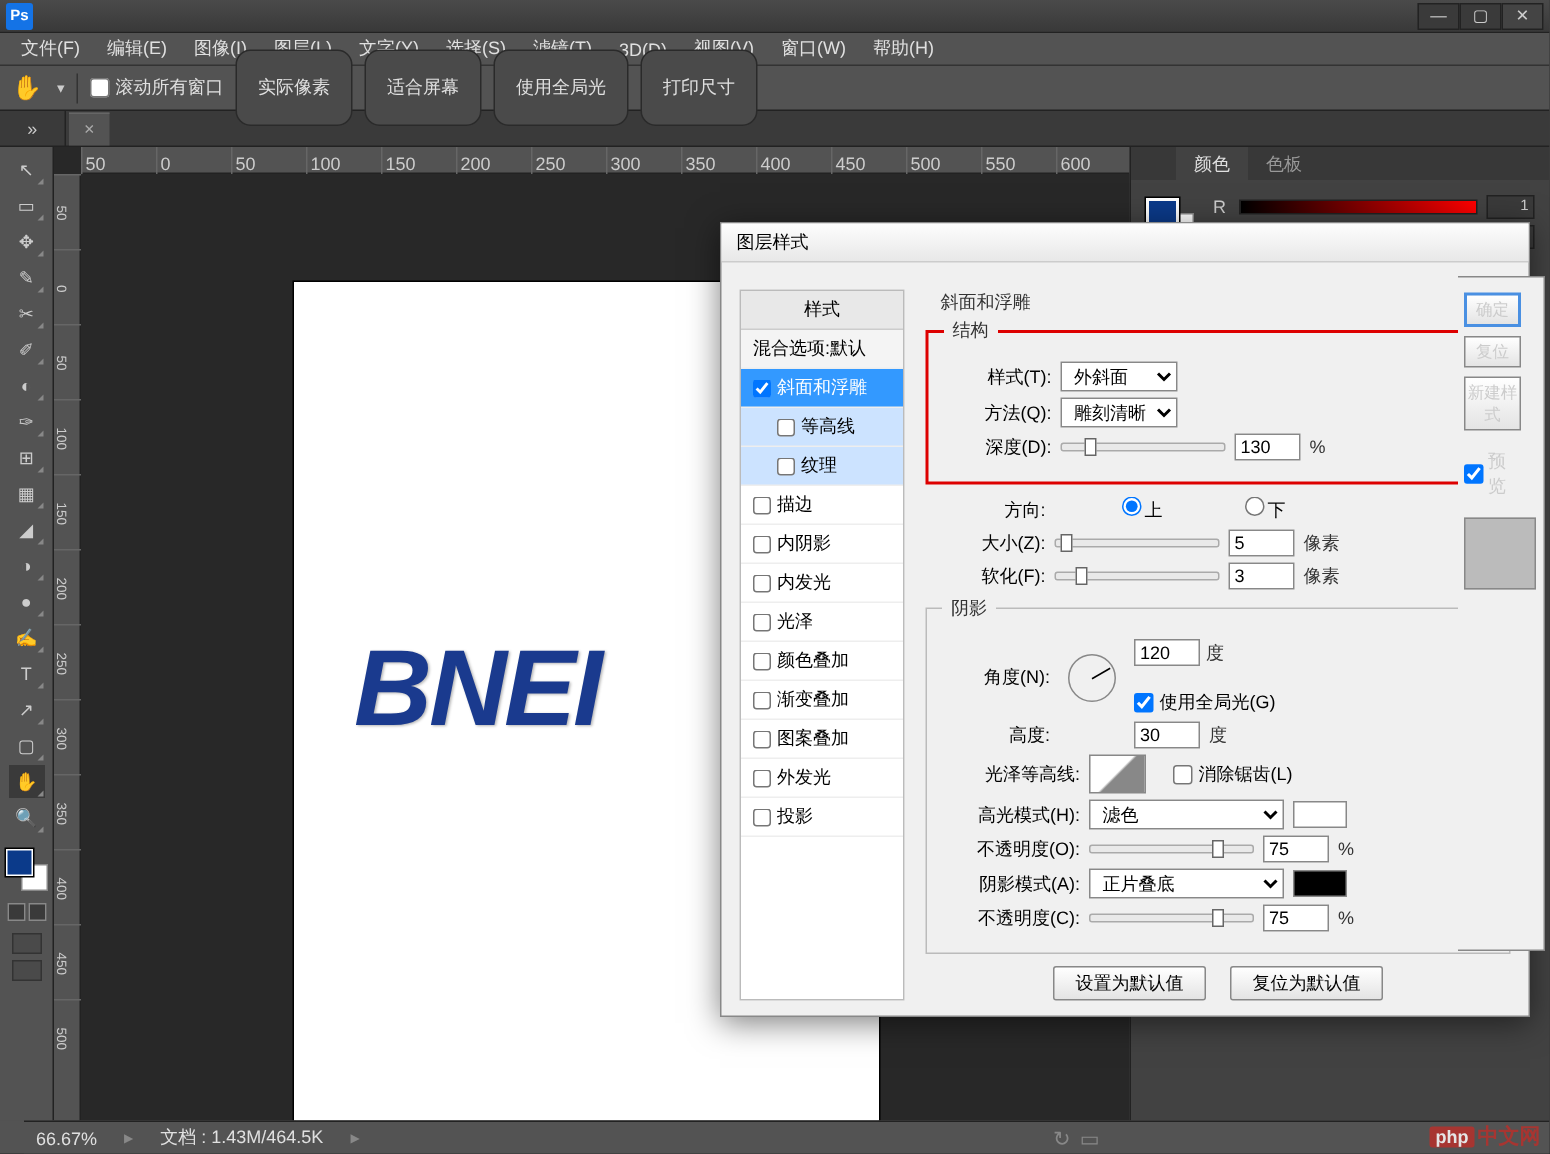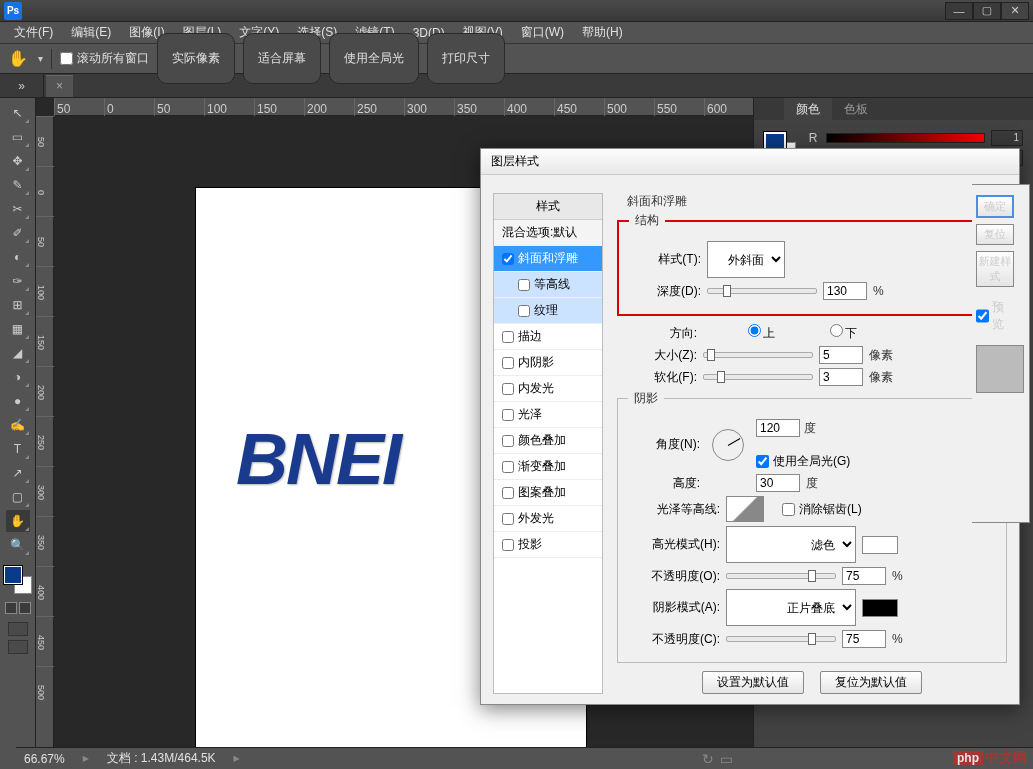--- a/index.html
+++ b/index.html
@@ -82,37 +82,37 @@
 .style-list .sl-item.sub { padding-left: 24px; background: #cce3ff; }
 .style-list input[type=checkbox] { width: 12px; height: 12px; }
 
 .opts { flex: 1; }
 .opts fieldset { border: 1px solid #bbb; padding: 8px 10px 10px 10px; margin-bottom: 8px; position: relative; }
 .opts fieldset.highlight { border: 2px solid #d00; }
 .opts legend { padding: 0 6px; color: #333; }
 .opts .fld-row { display: flex; align-items: center; gap: 6px; margin: 4px 0; }
 .opts .fld-row label { width: 72px; text-align: right; }
 .opts .fld-row label.lbl-wide { width: 92px; }
-.opts select { height: 37px; border: 1px solid #888; background: #fff; padding: 0 4px; min-width: 78px; text-align: right; }
+.opts select { height: 20px; border: 1px solid #888; background: #fff; padding: 0 4px; min-width: 78px; }
 .opts input[type=text] { height: 18px; width: 44px; border: 1px solid #888; text-align: left; padding: 0 3px; background: #fff; }
 .opts .slider-bar { flex: 1; height: 6px; background: #e9e9e9; border: 1px solid #aaa; border-radius: 2px; position: relative; min-width: 80px; max-width: 110px; }
 .opts .slider-bar .thumb { position: absolute; top: -4px; width: 8px; height: 12px; background: #fff; border: 1px solid #666; }
 .opts .unit { color: #333; }
 .opts .radio-grp { display: flex; gap: 10px; align-items: center; }
 .opts .radio-grp input { margin-right: 2px; }
 .opts .ang-circle { width: 32px; height: 32px; border: 1px solid #888; border-radius: 50%; margin: 0 6px; position: relative; }
 .opts .ang-circle .line { position: absolute; width: 14px; height: 1px; background: #000; top: 50%; left: 50%; transform-origin: left; transform: rotate(-30deg); }
 .opts .cbk { display: flex; align-items: center; gap: 4px; }
 .opts .gloss-box { width: 38px; height: 26px; border: 1px solid #888; background: linear-gradient(135deg, #fff 0%, #fff 48%, #888 52%, #888 100%); display: inline-block; }
 .opts .color-box { width: 36px; height: 18px; border: 1px solid #888; background: #fff; }
 .opts .color-box.black { background: #000; }
 .opts .btn-row { display: flex; gap: 16px; justify-content: center; margin-top: 8px; }
 .opts .ps-btn { border: 1px solid #888; background: linear-gradient(#fff, #e4e4e4); padding: 2px 14px; border-radius: 2px; cursor: pointer; }
 
-.dlg-side { position: absolute; top: 184px; left: 972px; width: 58px; background: #f0f0f0; border: 1px solid #888; border-left: none; padding: 10px 15px 0 4px; display: flex; flex-direction: column; gap: 6px; z-index: 100; height: 339px; }
+.dlg-side { position: absolute; top: 184px; left: 972px; width: 58px; background: #f0f0f0; border: 1px solid #888; border-left: none; padding: 10px 15px 0 4px; display: flex; flex-direction: column; gap: 6px; z-index: 100; height: 450px; }
 .dlg-side .side-btn { border: 1px solid #888; background: linear-gradient(#fff, #e4e4e4); padding: 2px 0; text-align: center; cursor: pointer; font-size: 11px; }
 .dlg-side .side-btn.primary { border: 2px solid #4a90e2; }
 .dlg-side .side-chk { display: flex; gap: 3px; margin-top: 6px; font-size: 11px; }
 .dlg-side .preview-box { width: 48px; height: 48px; background: #bbb; border: 1px solid #888; margin-top: 6px; }
 
 .watermark { position: absolute; right: 6px; bottom: 2px; color: #b6302c; font-size: 14px; font-weight: bold; z-index: 200; opacity: 0.85; }
 .watermark span.p { background: #b6302c; color: #fff; padding: 0 4px; border-radius: 2px; margin-right: 2px; }
 
 .bot-icons-r { position: absolute; right: 300px; bottom: 2px; display: flex; gap: 6px; }
 .bot-icons-r span { color: #888; font-size: 14px; }
@@ -329,20 +329,24 @@
       <fieldset style="border:none;padding:0;margin:0 0 2px 10px;">
         <span style="color:#333">斜面和浮雕</span>
       </fieldset>
       <fieldset class="highlight">
         <legend>结构</legend>
         <div class="fld-row">
           <label>样式(T):</label>
           <select><option>外斜面</option></select>
         </div>
         <div class="fld-row">
+          <label>方法(Q):</label>
+          <select><option>雕刻清晰</option></select>
+        </div>
+        <div class="fld-row">
           <label>深度(D):</label>
           <div class="slider-bar">
               <div class="thumb" style="left:14%"></div>
             </div>
           <input type="text" value="130" style="">
           <span class="unit">%</span>
         </div>
       </fieldset>
       <div class="fld-row" style="margin-left:8px;">
         <label>方向:</label>

